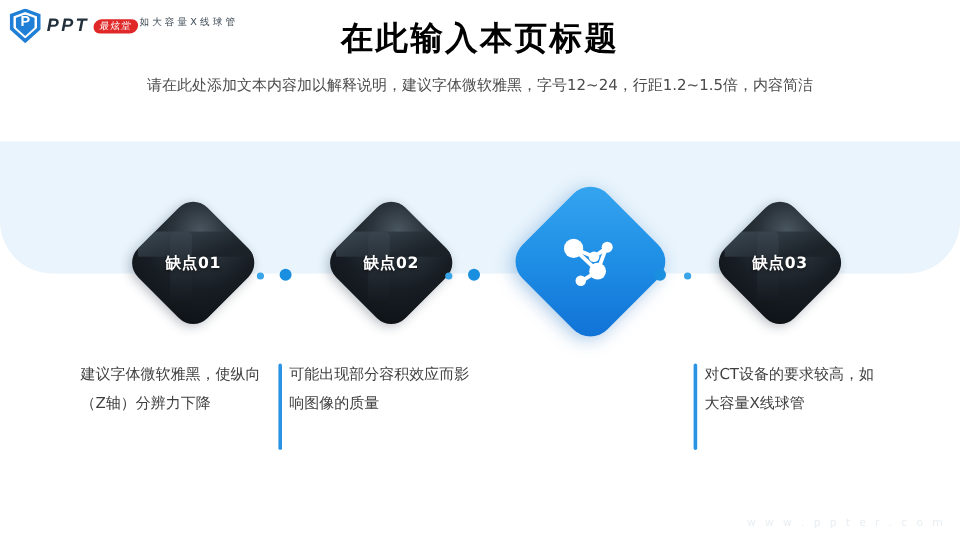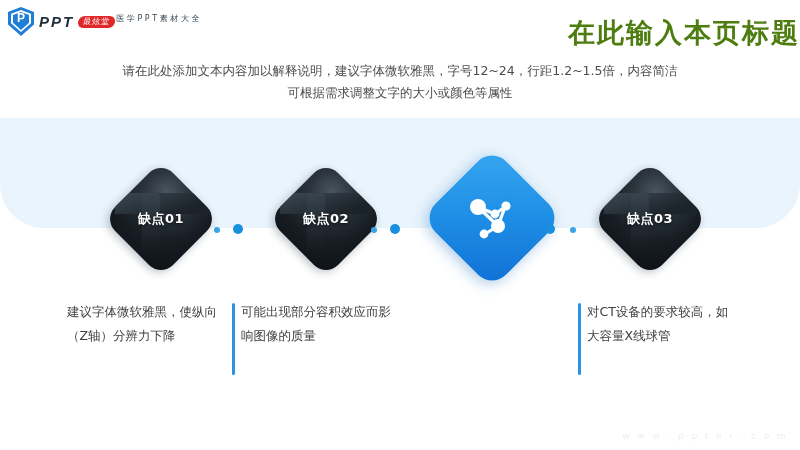--- a/index.html
+++ b/index.html
@@ -91,24 +91,24 @@
     letter-spacing: 2.6px;
     line-height: 10px;
     font-family: "DejaVu Sans", sans-serif;
   }
 
   
   .page-title {
     position: absolute;
     left: 0; right: 0;
     top: 16px;
-    text-align: right;
+    text-align: center;
     font-size: 27px;
     font-weight: bold;
-    color: #4d7c0f;
+    color: #000000;
     letter-spacing: 2px;
     line-height: 34px;
     font-family: "DejaVu Sans", sans-serif;
     z-index: 30;
   }
   .subtitle {
     position: absolute;
     left: 0; right: 0;
     top: 60px;
     text-align: center;
@@ -267,29 +267,28 @@
       <div class="sh-outer"></div>
       <div class="sh-inner"></div>
       <div class="sh-core"></div>
       <div class="sh-letter">P</div>
     </div>
     <div class="brand-text">
       <div class="brand-row1">
         <span class="brand-ppt">PPT</span>
         <span class="brand-badge">最炫堂</span>
       </div>
-      <div class="brand-sub">医学PPT素材大全</div>
+      <div class="brand-sub">如大容量X线球管</div>
     </div>
   </div>
 
   <div class="page-title">在此输入本页标题</div>
 
   <div class="subtitle">
     <div>请在此处添加文本内容加以解释说明，建议字体微软雅黑，字号12~24，行距1.2~1.5倍，内容简洁</div>
-    <div>可根据需求调整文字的大小或颜色等属性</div>
   </div>
 
   <div class="nodes">
 
     <div class="node" style="left:108px; top:10px;">
       <div class="diamond photo"></div>
       <div class="node-label">缺点01</div>
     </div>
 
     <div class="node" style="left:273px; top:10px;">

